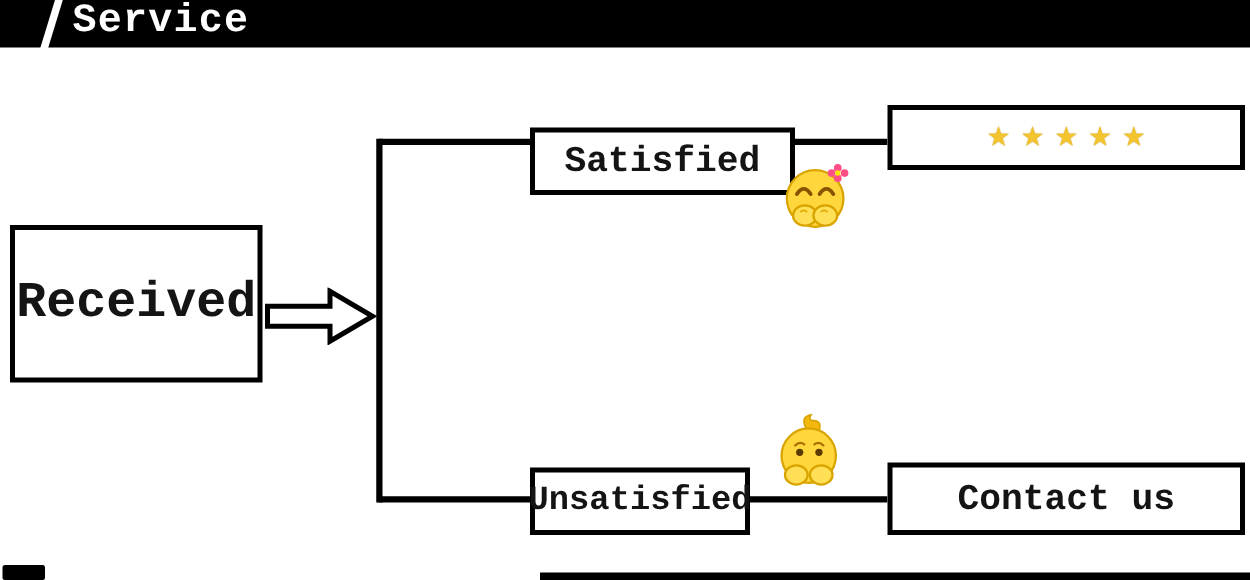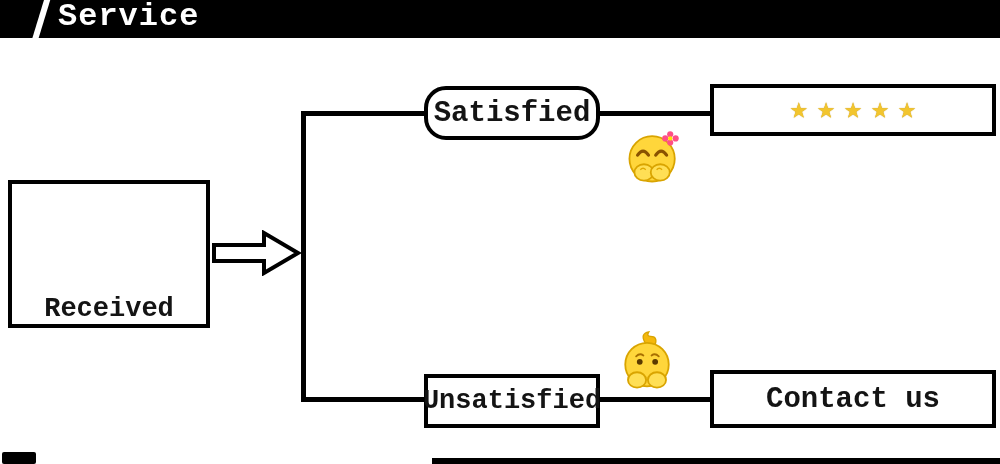--- a/index.html
+++ b/index.html
@@ -16,22 +16,22 @@
   .header .title{
     position:absolute;left:58px;top:-2px;color:#fff;font-size:32px;font-weight:700;
     letter-spacing:1px;
   }
   
   .box{
     position:absolute;border:4px solid #000;background:#fff;box-sizing:border-box;
     display:flex;align-items:center;justify-content:center;
     font-size:29px;font-weight:700;color:#141414;
   }
-  .box.received{left:8px;top:180px;width:202px;height:148px;font-size:27px;align-items:flex-end;}
-  .box.satisfied{left:424px;top:86px;width:176px;height:54px;border-radius:22px;}
+  .box.received{left:8px;top:180px;width:202px;height:126px;font-size:40px;}
+  .box.satisfied{left:424px;top:102px;width:212px;height:54px;}
   .box.stars{left:710px;top:84px;width:286px;height:52px;}
   .box.unsatisfied{left:424px;top:374px;width:176px;height:54px;font-size:27px;}
   .box.contact{left:710px;top:370px;width:286px;height:58px;}
   .stars-text{
     font-size:30px;font-weight:700;letter-spacing:9px;color:#f2c52e;
     text-shadow:0 0 1px #b68a12;line-height:1;padding-left:9px;
   }
   
   .line{position:absolute;background:#000;}
   .vtrunk{left:301px;top:111px;width:5px;height:291px;}

